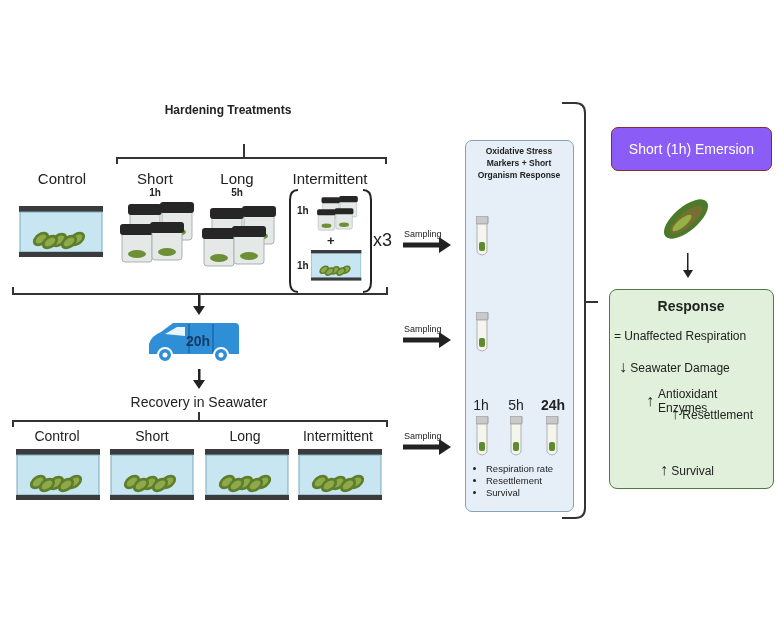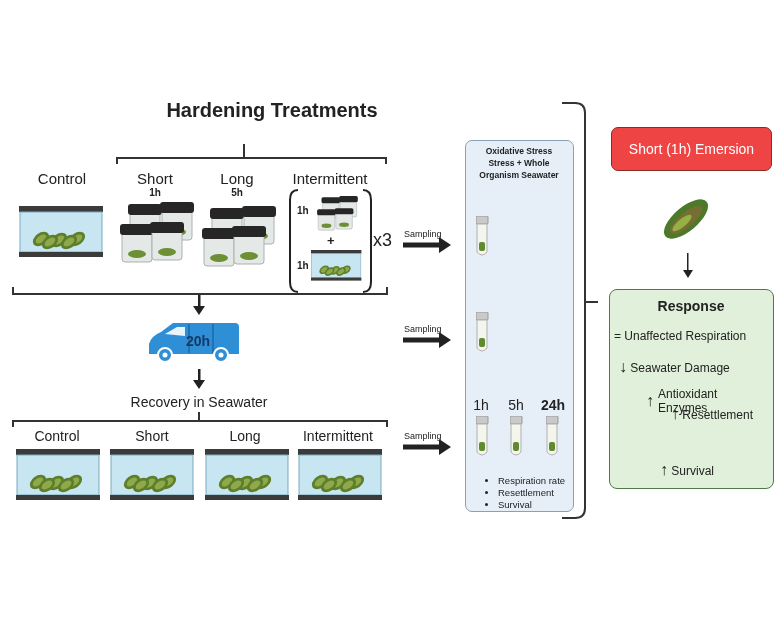--- a/index.html
+++ b/index.html
@@ -40,21 +40,21 @@
       <path d="M1 8 L11 8 L11 36 Q6 42 1 36 Z" fill="#f4f6ee" stroke="#b0b0b0"></path>
       <rect x="3" y="26" width="6" height="9" rx="2" fill="#5f8a2e"></rect>
     </g>
     <g id="arrowright">
       <rect x="0" y="-2.5" width="38" height="5" fill="#222"></rect>
       <polygon points="36,-8 48,0 36,8" fill="#222"></polygon>
     </g>
   </defs>
 </svg>
 
-<div class="t center bold" style="left:228px;top:102px;font-size:20px;line-height:17px;margin-left:44px;">
+<div class="t center bold" style="left:228px;top:102px;font-size:12px;line-height:17px;">
   <div>Hardening Treatments</div>
 </div>
 
 <div class="line" style="left:243px;top:144px;width:2px;height:14px;"></div>
 <div class="line" style="left:116px;top:157px;width:271px;height:2px;"></div>
 <div class="line" style="left:116px;top:157px;width:2px;height:7px;"></div>
 <div class="line" style="left:385px;top:157px;width:2px;height:7px;"></div>
 
 <div class="t center" style="left:62px;top:170px;font-size:15px;">Control</div>
 <div class="t center" style="left:155px;top:170px;font-size:15px;">Short</div>
@@ -164,22 +164,22 @@
   </svg>
 
 <div class="t" style="left:404px;top:431px;font-size:9px;">Sampling</div>
 <svg class="abs" style="left:403px;top:438px;" width="52" height="18">
     <use href="#arrowright" y="9"></use>
   </svg>
 
 <div class="abs" style="left:465px;top:140px;width:107px;height:370px;background:#e6eff8;border:1.5px solid #8aa0b4;border-radius:7px;"></div>
 <div class="t center bold" style="left:519px;top:145px;font-size:8.5px;line-height:12px;">
   <div>Oxidative Stress</div>
-  <div>Stress + Whole</div>
-  <div>Organism Seawater</div>
+  <div>Markers + Short</div>
+  <div>Organism Response</div>
 </div>
 <svg class="abs" style="left:476px;top:216px;" width="14" height="46">
     <use href="#tubeicon"></use>
   </svg>
 <svg class="abs" style="left:476px;top:312px;" width="14" height="46">
     <use href="#tubeicon"></use>
   </svg>
 
 <div class="t center" style="left:481px;top:397px;font-size:14px;">1h</div>
 <div class="t center" style="left:516px;top:397px;font-size:14px;">5h</div>
@@ -187,32 +187,32 @@
 <svg class="abs" style="left:476px;top:416px;" width="14" height="46">
     <use href="#tubeicon"></use>
   </svg>
 <svg class="abs" style="left:510px;top:416px;" width="14" height="46">
     <use href="#tubeicon"></use>
   </svg>
 <svg class="abs" style="left:546px;top:416px;" width="14" height="46">
     <use href="#tubeicon"></use>
   </svg>
 
-<ul class="abs" style="left:472px;top:463px;margin:12px;padding-left:14px;font-size:9.5px;line-height:12px;">
+<ul class="abs" style="left:472px;top:463px;margin:0;padding-left:14px;font-size:9.5px;line-height:12px;">
   <li>Respiration rate</li>
   <li>Resettlement</li>
   <li>Survival</li>
 </ul>
 
 <svg class="abs" style="left:560px;top:100px;" width="40" height="425">
   <path d="M2 3 L15 3 Q25 3 25 13 L25 408 Q25 418 15 418 L2 418" fill="none" stroke="#333" stroke-width="2"></path>
   <line x1="25" y1="202" x2="38" y2="202" stroke="#333" stroke-width="2"></line>
 </svg>
 
-<div class="abs" style="left:611px;top:127px;width:159px;height:42px;background:#ef4444;border:1.5px solid #8c2a28;border-radius:7px;color:#fff;font-size:14px;display:flex;align-items:center;justify-content:center;">Short (1h) Emersion</div>
+<div class="abs" style="left:611px;top:127px;width:159px;height:42px;background:#8b5cf6;border:1.5px solid #8c2a28;border-radius:7px;color:#fff;font-size:14px;display:flex;align-items:center;justify-content:center;">Short (1h) Emersion</div>
 
 <svg class="abs" style="left:656px;top:190px;" width="60" height="60">
   <ellipse cx="30" cy="29" rx="27" ry="12" fill="#4d7a2a" transform="rotate(-40 30 29)"></ellipse>
   <ellipse cx="30" cy="30" rx="20" ry="7" fill="#8a6a35" transform="rotate(-40 30 30)" opacity="0.7"></ellipse>
   <ellipse cx="26" cy="33" rx="12" ry="4" fill="#9cc04a" transform="rotate(-40 26 33)" opacity="0.8"></ellipse>
 </svg>
 
 <svg class="abs" style="left:681px;top:253px;" width="14" height="26">
   <rect x="6" y="0" width="1.5" height="18" fill="#222"></rect>
     <polygon points="2,17 12,17 7,25" fill="#222"></polygon>

